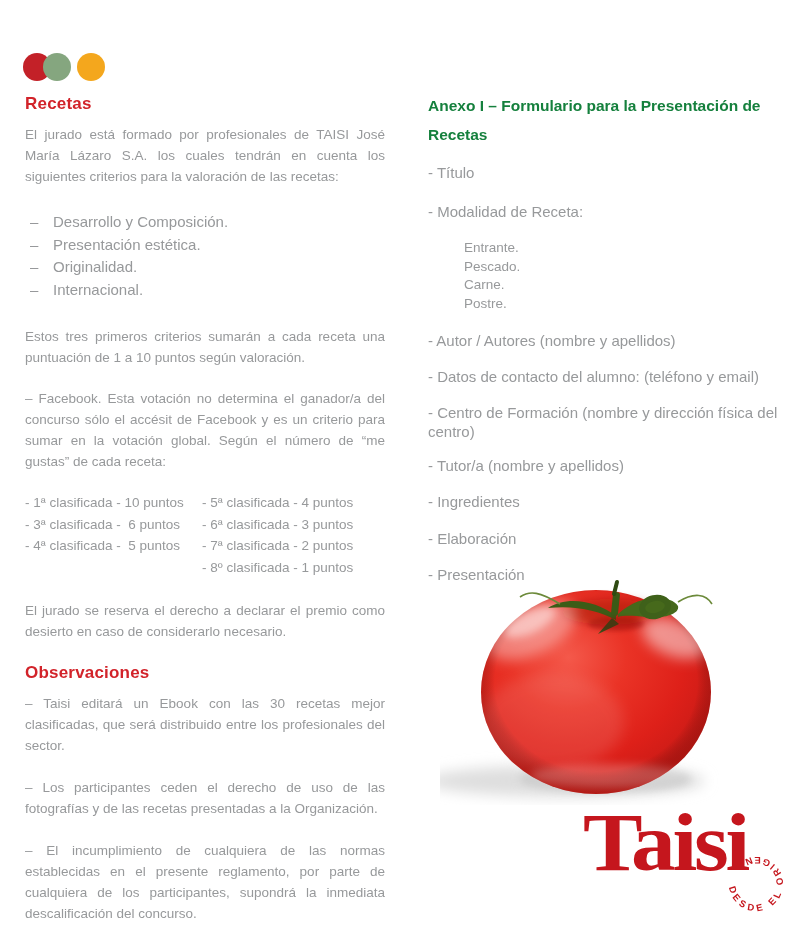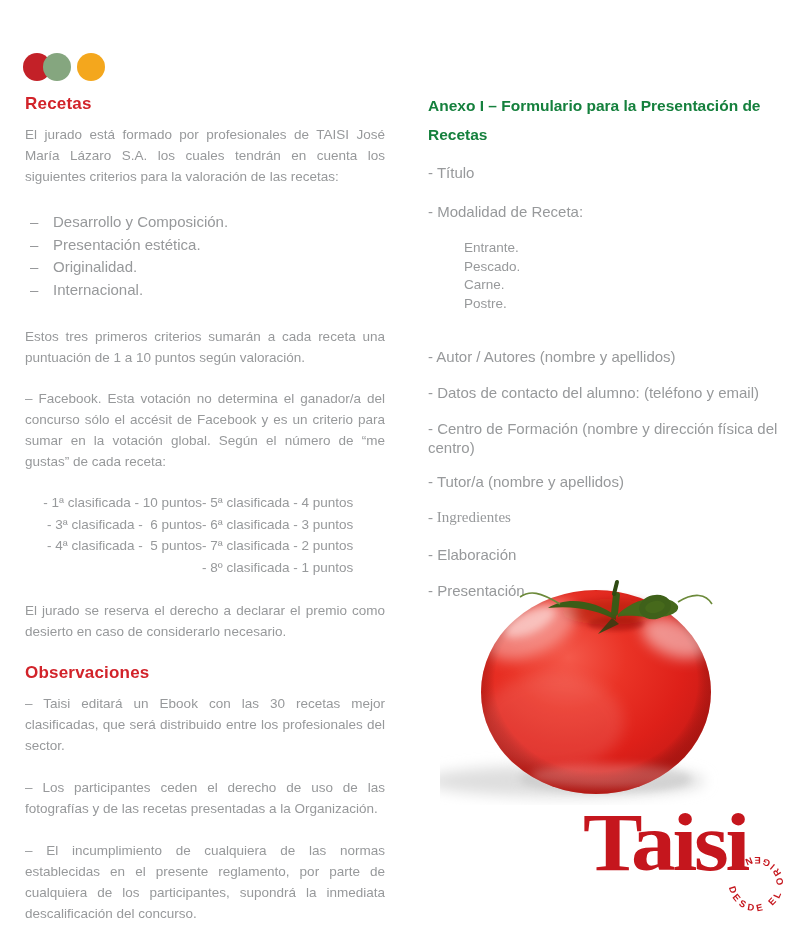--- a/index.html
+++ b/index.html
@@ -22,28 +22,28 @@
   h1.anexo   { color:#15803d; font-size:15.5px; font-weight:bold; line-height:1.85; margin:0 0 14px 0; }
 
   .col-left p { font-size:13.5px; line-height:21px; text-align:justify; margin:0 0 21px 0; }
   .col-left p.tight { margin-bottom:20px; }
 
   ul.criteria { list-style:none; margin:24px 0 25px 0; }
   ul.criteria li { font-size:15px; line-height:22.5px; display:flex; }
   ul.criteria .dash { width:28px; flex:0 0 28px; padding-left:5px; }
 
   .points { display:flex; margin:0 0 22px 0; }
-  .points .pcol { display:flex; flex-direction:column;text-align:right; }
+  .points .pcol { display:flex; flex-direction:column; }
   .points .pcol.first { width:177px; }
   .points span { font-size:13.5px; line-height:21.5px; white-space:pre; }
 
   .obs-head { margin-top:32px; }
 
   .col-right p.item { font-size:15px; line-height:19px; margin:0 0 15px 0; }
-  ul.modalidades { list-style:none; margin:18px 0 34px 36px; }
+  ul.modalidades { list-style:none; margin:18px 0 18px 36px; }
   ul.modalidades li { font-size:13.5px; line-height:18.5px; }
 
   .tomato-wrap { position:absolute; left:440px; top:550px; width:360px; height:255px; }
   .logo-wrap   { position:absolute; left:575px; top:798px; width:220px; height:132px; }
 
   svg text.wordmark { font-family:"Liberation Serif", serif; font-weight:bold; fill:#c5161d; }
   svg text.ring { font-family:"Liberation Sans", sans-serif; font-weight:bold; fill:#c5161d; font-size:9.5px; letter-spacing:3.4px; }
 </style>
 </head>
 <body>
@@ -115,21 +115,21 @@
       <li>Entrante.</li>
       <li>Pescado.</li>
       <li>Carne.</li>
       <li>Postre.</li>
     </ul>
 
     <p class="item" style="margin-top:14px;">- Autor / Autores (nombre y apellidos)</p>
     <p class="item" style="margin-top:17px;">- Datos de contacto del alumno: (teléfono y email)</p>
     <p class="item" style="margin-top:17px;">- Centro de Formación (nombre y dirección física del centro)</p>
     <p class="item" style="margin-top:14px;">- Tutor/a (nombre y apellidos)</p>
-    <p class="item" style="margin-top:17px;font-family:Liberation Serif, serif;">- Ingredientes</p>
+    <p class="item" style="margin-top:17px;">- Ingredientes</p>
     <p class="item" style="margin-top:18px;">- Elaboración</p>
     <p class="item" style="margin-top:17px;">- Presentación</p>
   </div>
 
   <div class="tomato-wrap">
     <svg width="360" height="255" viewBox="0 0 360 255">
       <defs>
         <radialGradient id="tb" cx="38%" cy="33%" r="72%">
           <stop offset="0%" stop-color="#f4594b"></stop>
           <stop offset="35%" stop-color="#ea3326"></stop>

